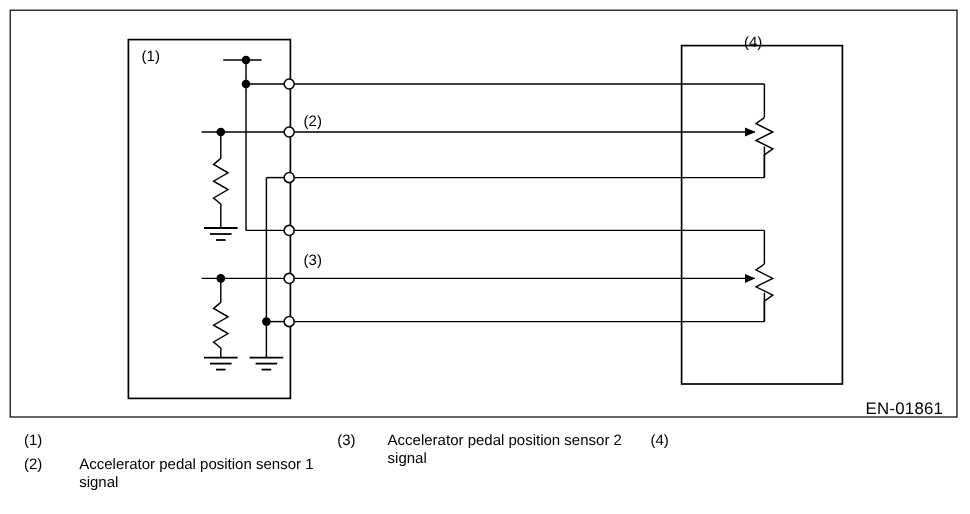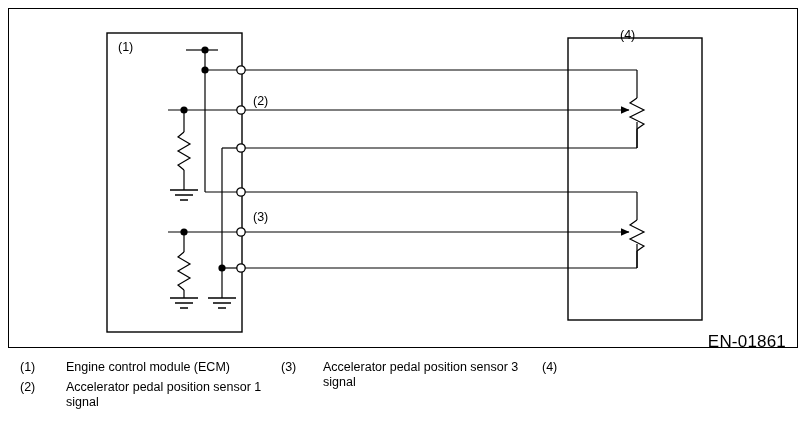--- a/index.html
+++ b/index.html
@@ -25,21 +25,21 @@
     position:absolute;font-size:12.5px;line-height:1;color:#000;
     font-family:"Liberation Sans", sans-serif;white-space:nowrap;
   }
   #callout-1{left:118px;top:41px;}
   #callout-2{left:253px;top:95px;}
   #callout-3{left:253px;top:211px;}
   #callout-4{left:620px;top:29px;}
 
   .diagram-id{
     position:absolute;right:22px;top:332px;
-    font-size:17px;letter-spacing:.2px;white-space:nowrap;padding-left:13px;
+    font-size:14px;letter-spacing:.2px;white-space:nowrap;padding-left:13px;
   }
 
   
   .legend{
     position:absolute;left:8px;top:360px;width:790px;height:64px;
   }
   .legend-col{position:absolute;top:0;}
   .legend-col.c1{left:12px;width:250px;}
   .legend-col.c2{left:273px;width:250px;}
   .legend-col.c3{left:534px;width:260px;}
@@ -153,32 +153,31 @@
   <span class="callout" id="callout-3">(3)</span>
   <span class="callout" id="callout-4">(4)</span>
 
   <span class="diagram-id">EN-01861</span>
 
   <div class="legend">
 
     <div class="legend-col c1">
       <div class="legend-entry">
         <span class="legend-num">(1)</span>
-        <span class="legend-txt">Engine control module (ECM)</span>
       </div>
       <div class="legend-entry">
         <span class="legend-num">(2)</span>
         <span class="legend-txt">Accelerator pedal position sensor 1 signal</span>
       </div>
     </div>
 
     <div class="legend-col c2">
       <div class="legend-entry">
         <span class="legend-num">(3)</span>
-        <span class="legend-txt">Accelerator pedal position sensor 3 signal</span>
+        <span class="legend-txt">Accelerator pedal position sensor 2 signal</span>
       </div>
     </div>
 
     <div class="legend-col c3">
       <div class="legend-entry">
         <span class="legend-num">(4)</span>
       </div>
     </div>
 
   </div>

